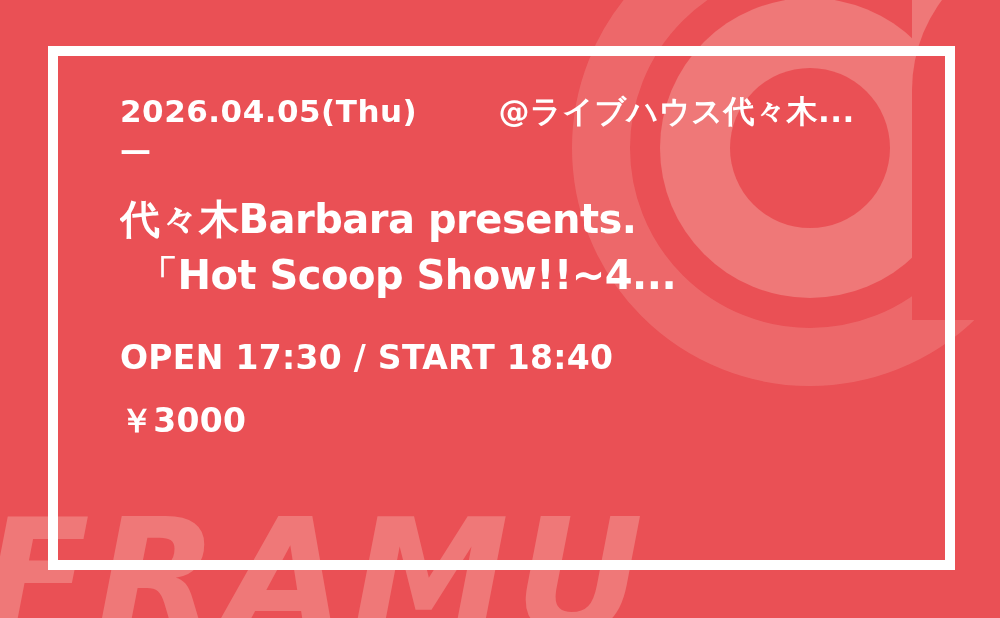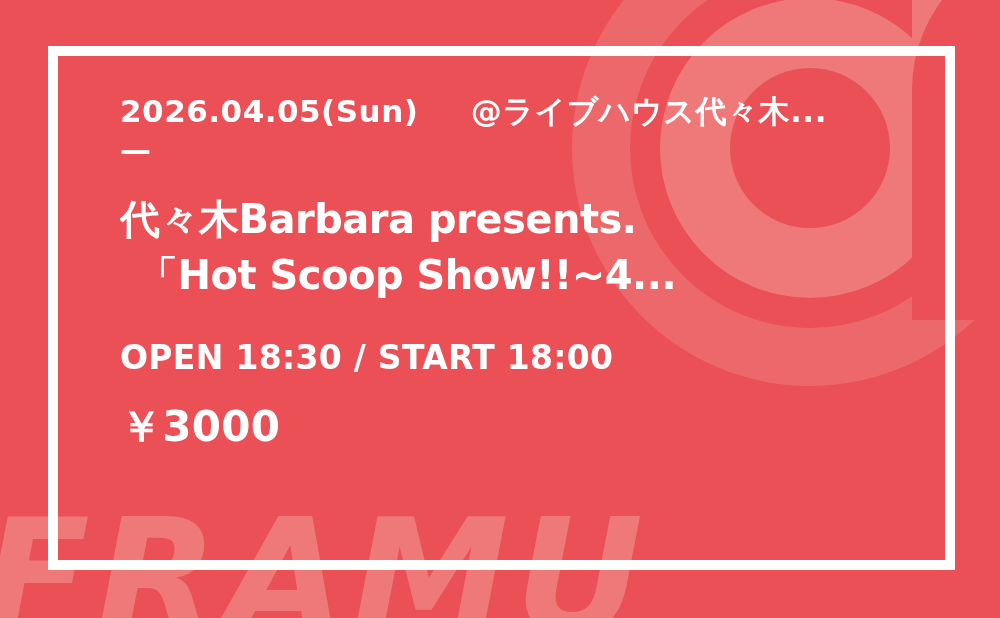--- a/index.html
+++ b/index.html
@@ -116,21 +116,21 @@
   }
   .meta-line {
     font-size: 31px;
     font-weight: 700;
     line-height: 1.28;
     letter-spacing: 0.5px;
     white-space: nowrap;
     overflow: hidden;
   }
   .meta-venue {
-    margin-left: 41px;
+    margin-left: 70px;
   }
   .meta-dash {
     font-size: 31px;
     font-weight: 700;
     line-height: 1.0;
     margin-top: 2px;
   }
   .title {
     margin-top: 26px;
     font-size: 40px;
@@ -146,21 +146,21 @@
     padding-left: 18px;
   }
   .times {
     margin-top: 34px;
     font-size: 33px;
     font-weight: 700;
     letter-spacing: 0.3px;
   }
   .price {
     margin-top: 22px;
-    font-size: 42px;
+    font-size: 33px;
     font-weight: 700;
     letter-spacing: 0.3px;
   }
 </style>
 </head>
 <body>
 
 <div id="poster">
 
   <div class="bg-layer">
@@ -172,29 +172,29 @@
       <div class="stem-notch"></div>
     </div>
     <div class="watermark">FRAMU</div>
   </div>
 
   <div class="frame"></div>
 
   <div class="content">
 
     <div class="meta-line">
-      <span>2026.04.05(Sun)</span>
+      <span>2026.04.05(Thu)</span>
       <span class="meta-venue">@ライブハウス代々木...</span>
     </div>
 
     <div class="meta-dash">—</div>
 
     <div class="title">
       <div class="title-line">代々木Barbara presents.</div>
       <div class="title-line title-line-2">「Hot Scoop Show!!~4...</div>
     </div>
 
-    <div class="times">OPEN 18:30 / START 18:00</div>
+    <div class="times">OPEN 17:30 / START 18:40</div>
 
     <div class="price">￥3000</div>
 
   </div>
 </div>
 
 </body></html>

